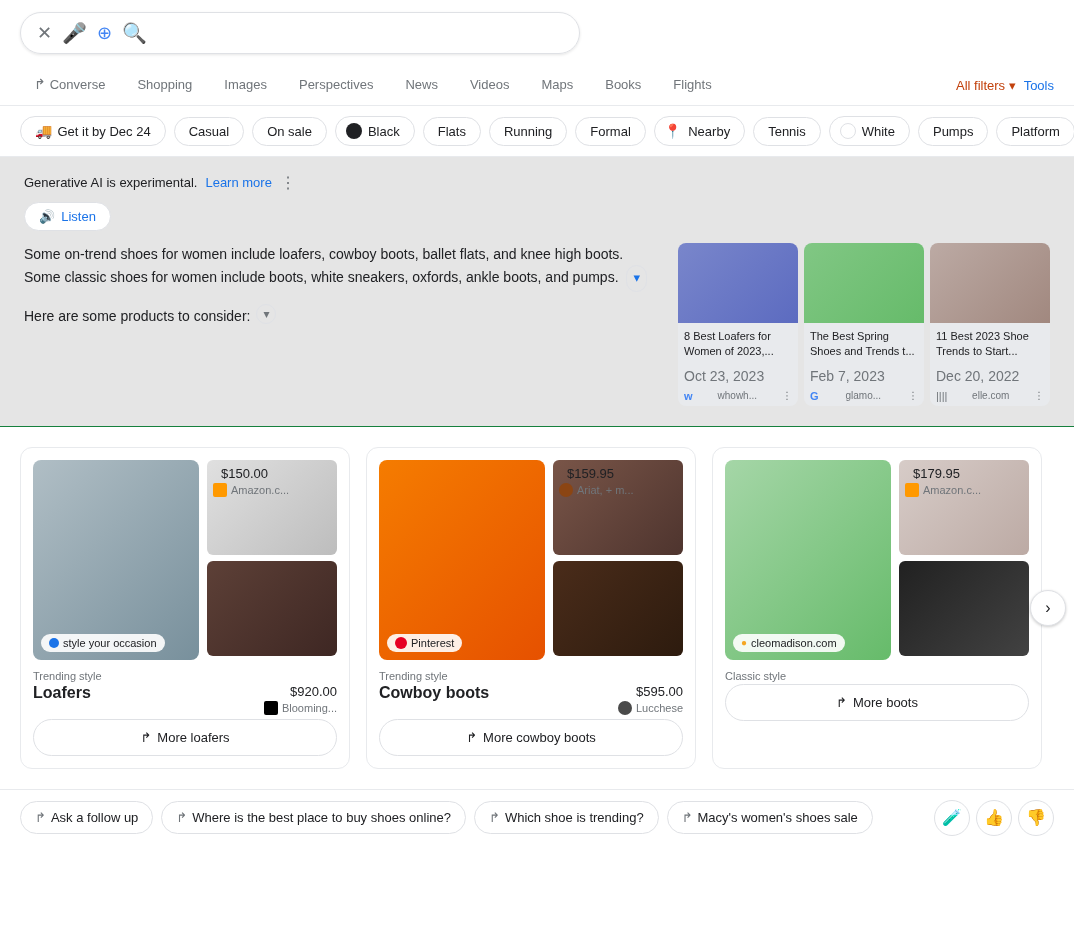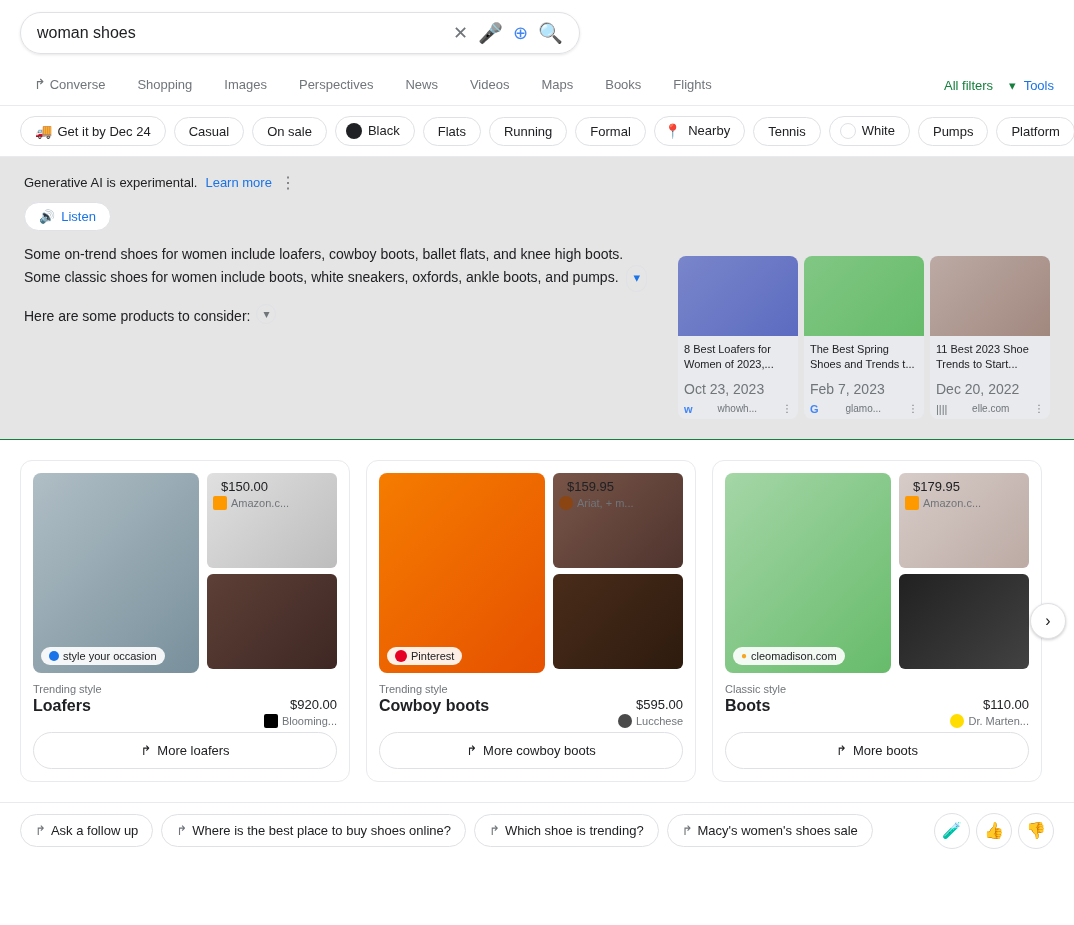--- a/index.html
+++ b/index.html
@@ -64,22 +64,22 @@
     .nav-tab .tab-icon { font-size: 14px; }
     .nav-right {
       margin-left: auto;
       display: flex;
       align-items: center;
       gap: 8px;
     }
     .all-filters-btn {
       display: flex;
       align-items: center;
-      gap: 16px;
-      color: #15803d;
+      gap: 4px;
+      color: #c2410c;
       font-size: 13px;
       cursor: pointer;
       background: none;
       border: none;
     }
     .tools-btn {
       color: #1a73e8;
       font-size: 13px;
       cursor: pointer;
       background: none;
@@ -90,21 +90,21 @@
     .filter-chips-row {
       display: flex;
       align-items: center;
       padding: 10px 20px;
       gap: 8px;
       overflow: hidden;
       border-bottom: 1px solid #e8eaed;
     }
     .chip {
       display: flex;
-      align-items: flex-start;
+      align-items: flex-end;
       gap: 6px;
       padding: 6px 14px;
       border: 1px solid #dfe1e5;
       border-radius: 20px;
       font-size: 13px;
       color: #202124;
       cursor: pointer;
       white-space: nowrap;
       background: #fff;
     }
@@ -200,21 +200,20 @@
     .ai-images-col {
       display: flex;
       gap: 6px;
     }
     .ai-img-card {
       width: 120px;
       border-radius: 8px;
       overflow: hidden;
       background: #e8eaed;
       position: relative;
-      margin-top: 13px;
     }
     .ai-img-placeholder {
       width: 120px;
       height: 80px;
       background: #c5cae9;
       display: flex;
       align-items: center;
       justify-content: center;
     }
     .ai-img-text {
@@ -441,21 +440,20 @@
     }
     .ai-card-1 { background: linear-gradient(135deg, #7986cb 0%, #5c6bc0 100%); }
     .ai-card-2 { background: linear-gradient(135deg, #81c784 0%, #66bb6a 100%); }
     .ai-card-3 { background: linear-gradient(135deg, #bcaaa4 0%, #a1887f 100%); }
   </style>
 </head>
 <body>
 
 <div class="search-bar-row">
   <div class="search-box">
-    <input class="search-input" type="text" value="woman shoes" style="">
     <button class="search-icon-btn">
       <span class="x-icon">✕</span>
     </button>
     <button class="search-icon-btn">
       <span class="mic-icon">🎤</span>
     </button>
     <button class="search-icon-btn">
       <span class="lens-icon" style="color:#4285f4;">⊕</span>
     </button>
     <button class="search-icon-btn">
@@ -707,30 +705,20 @@
             </div>
           </div>
         </div>
         <div class="product-side-img img-boots-side2">
           <div style="padding:6px;">
           </div>
         </div>
       </div>
     </div>
     <div class="product-style-label">Classic style</div>
-    <div style="display:flex;justify-content:space-between;align-items:flex-start;margin-bottom:4px;">
-      <div class="product-name">Boots</div>
-      <div style="text-align:right;">
-        <div class="product-price">$110.00</div>
-        <div class="product-retailer">
-          <span class="retailer-logo drmarten-logo"></span>
-          <span>Dr. Marten...</span>
-        </div>
-      </div>
-    </div>
     <button class="more-btn">
       <span>↱</span>
       <span>More boots</span>
     </button>
   </div>
 
   <div class="next-arrow-products">
     <span>›</span>
   </div>
 </div>

